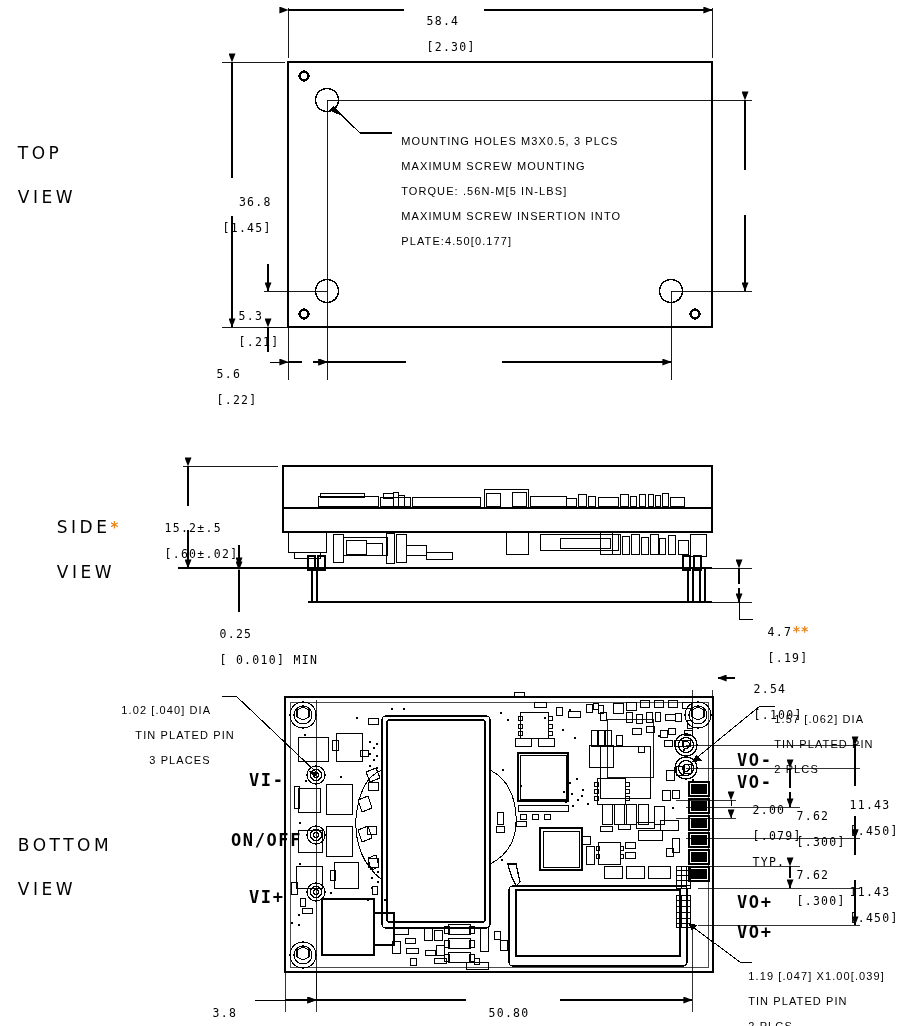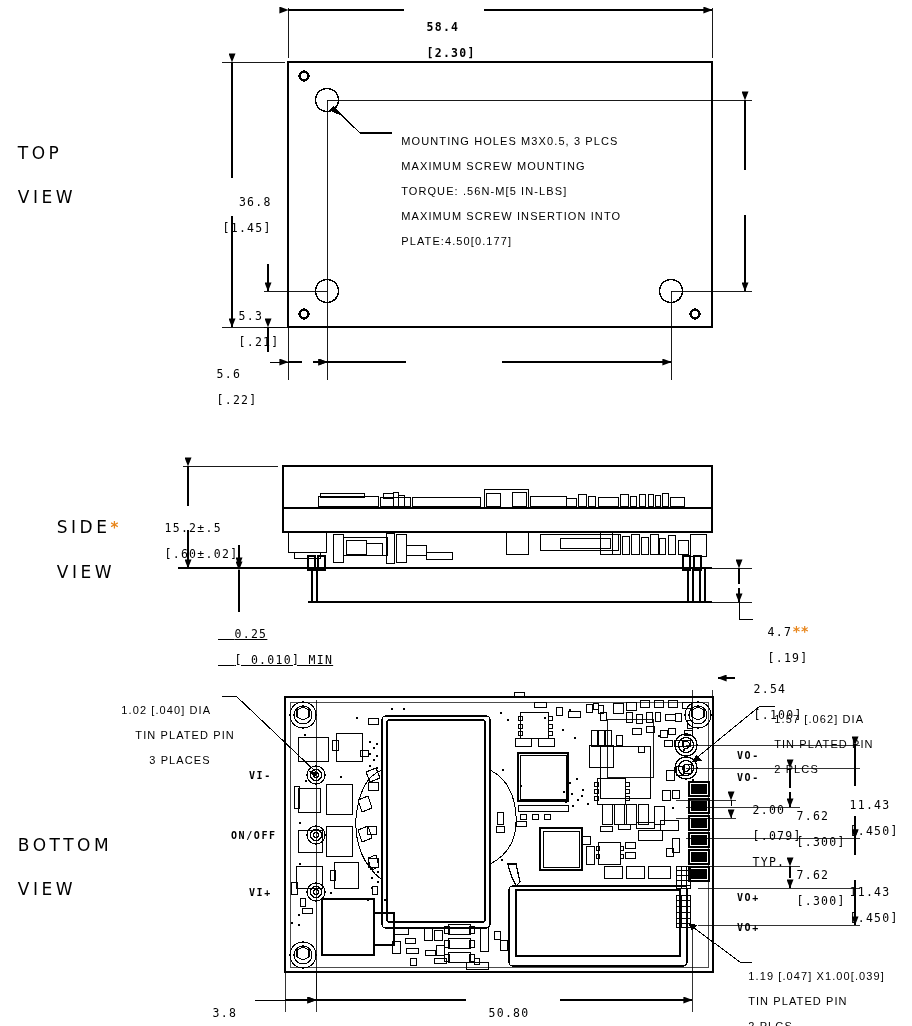--- a/index.html
+++ b/index.html
@@ -7,21 +7,21 @@
        font-family:"DejaVu Sans Mono","Liberation Mono",monospace;color:#000;}
   .root{position:absolute;left:0;top:0;width:912px;height:1026px;}
   svg{position:absolute;left:0;top:0;}
   .vlabel{position:absolute;font-family:"DejaVu Sans","Liberation Sans",sans-serif;
           font-size:17px;letter-spacing:3.5px;line-height:22px;color:#000;white-space:pre;}
   .dim{position:absolute;font-family:"DejaVu Sans Mono","Liberation Mono",monospace;
        font-size:11.5px;letter-spacing:1.3px;line-height:13px;color:#000;white-space:pre;}
   .note{position:absolute;font-family:Liberation Sans, sans-serif;
         font-size:11px;letter-spacing:1.1px;line-height:12.5px;color:#000;white-space:pre;}
   .pinlab{position:absolute;font-family:"DejaVu Sans Mono","Liberation Mono",monospace;
-          font-size:10px;font-weight:bold;letter-spacing:1.6px;color:#000;white-space:pre;}
+          font-size:17px;font-weight:bold;letter-spacing:1.6px;color:#000;white-space:pre;}
   .ast{color:#e8861c;font-weight:bold;font-size:15px;letter-spacing:0;}
   .ast2{color:#e8861c;font-weight:bold;font-size:14px;letter-spacing:0;}
 </style>
 </head>
 <body>
 
 <div class="root">
 
 <svg width="912" height="1026" viewBox="0 0 912 1026">
   <defs>
@@ -530,21 +530,21 @@
 <div class="vlabel" style="left:0px;top:494px;margin-left:39px;">
   <span>SIDE</span><span class="ast">*</span><br>
   <span>VIEW</span>
 </div>
 
 <div class="vlabel" style="left:0px;top:812px;">
   <span>BOTTOM</span><br>
   <span>VIEW</span>
 </div>
 
-<div class="dim" style="left:410px;top:8px;font-weight:bold;">
+<div class="dim" style="left:410px;top:2px;">
   <span>58.4</span><br>
   <span>[2.30]</span>
 </div>
 
 <div class="dim" style="left:206px;top:183px;text-align:right;">
   <span>36.8</span><br>
   <span>[1.45]</span>
 </div>
 
 
@@ -565,21 +565,21 @@
   <span>TORQUE: .56N-M[5 IN-LBS]</span><br>
   <span>MAXIMUM SCREW INSERTION INTO</span><br>
   <span>PLATE:4.50[0.177]</span>
 </div>
 
 <div class="dim" style="left:148px;top:509px;">
   <span>15.2±.5</span><br>
   <span>[.60±.02]</span>
 </div>
 
-<div class="dim" style="left:218px;top:615px;text-decoration:underline;">
+<div class="dim" style="left:203px;top:615px;">
   <span>0.25</span><br>
   <span>[ 0.010] MIN</span>
 </div>
 
 <div class="dim" style="left:751px;top:612px;">
   <span>4.7</span><span class="ast2">**</span><br>
   <span>[.19]</span>
 </div>
 
 <div class="note" style="left:113px;top:691px;">

